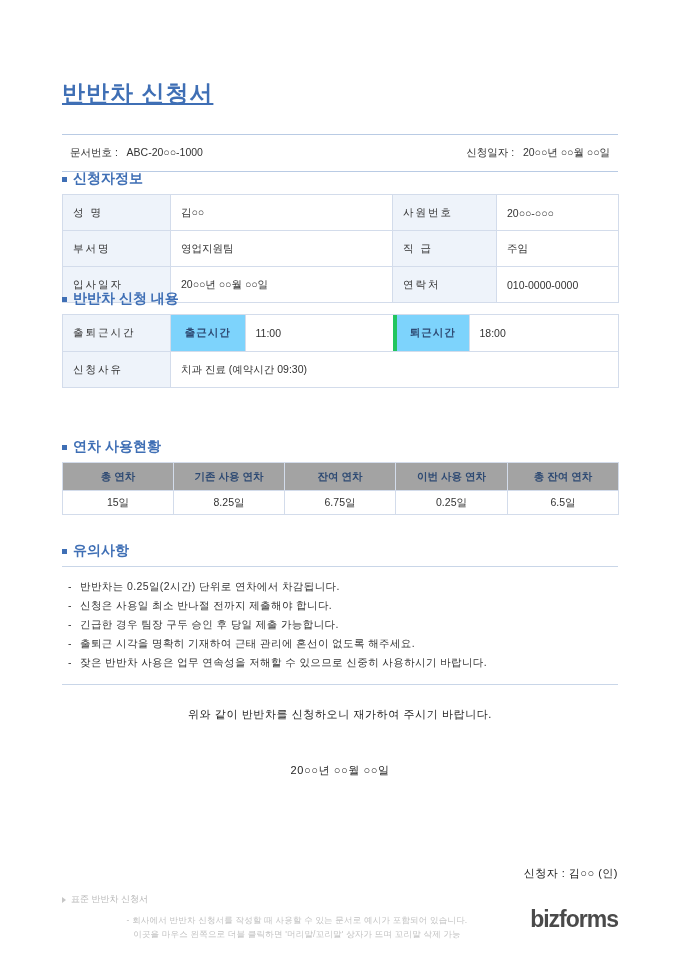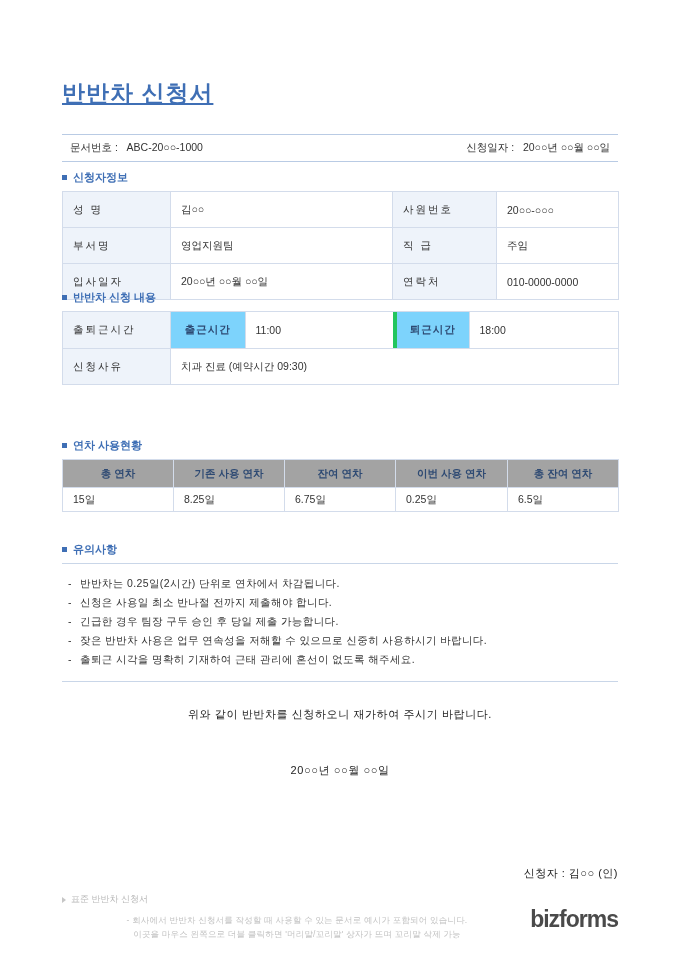--- a/index.html
+++ b/index.html
@@ -31,36 +31,36 @@
     letter-spacing: 1px;
     text-decoration: underline;
   }
   .meta-row {
     position: absolute;
     left: 62px;
     top: 134px;
     width: 556px;
     border-top: 1px solid #b9cbe4;
     border-bottom: 1px solid #b9cbe4;
-    height: 28px;
+    height: 38px;
     display: flex;
     align-items: center;
     justify-content: space-between;
     font-size: 10.5px;
     color: #333;
     padding: 0 8px;
     box-sizing: border-box;
   }
   .section {
     position: absolute;
     left: 62px;
     width: 556px;
   }
   .sec-head {
-    font-size: 11px;
+    font-size: 14px;
     font-weight: bold;
     color: #3f6fb5;
     margin-bottom: 6px;
     display: flex;
     align-items: center;
     text-align: center;
   }
   .sec-head .sq {
     display: inline-block;
     width: 5px;
@@ -111,21 +111,21 @@
   }
 
   table.t-usage th {
     background: #a3a3a3;
     text-align: center;
     font-weight: bold;
     color: #2e4a73;
     height: 28px;
   }
   table.t-usage td {
-    text-align: left;
+    text-align: center;
     height: 24px;
   }
   .accent {
     color: #3f6fb5;
     font-weight: bold;
   }
   .notes {
     border-top: 1px solid #c9d6e8;
     border-bottom: 1px solid #c9d6e8;
     padding: 10px 4px 12px 4px;
@@ -332,22 +332,22 @@
 
   <div class="section" style="top:542px;">
     <div class="sec-head">
       <span class="sq"></span>
       <span>유의사항</span>
     </div>
     <ul class="notes" style="margin:0;padding:10px 4px 12px 4px;">
       <li>반반차는 0.25일(2시간) 단위로 연차에서 차감됩니다.</li>
       <li>신청은 사용일 최소 반나절 전까지 제출해야 합니다.</li>
       <li>긴급한 경우 팀장 구두 승인 후 당일 제출 가능합니다.</li>
+      <li>출퇴근 시각을 명확히 기재하여 근태 관리에 혼선이 없도록 해주세요.</li>
       <li>잦은 반반차 사용은 업무 연속성을 저해할 수 있으므로 신중히 사용하시기 바랍니다.</li>
-      <li>출퇴근 시각을 명확히 기재하여 근태 관리에 혼선이 없도록 해주세요.</li>
     </ul>
   </div>
 
   <div class="closing" style="top:707px;">위와 같이 반반차를 신청하오니 재가하여 주시기 바랍니다.</div>
   <div class="closing" style="top:763px;">20○○년 ○○월 ○○일</div>
   <div class="sign" style="top:866px;">신청자 :  김○○        (인)</div>
 
   <div class="footer">
     <div class="f-title">
       <span class="tri"></span>

